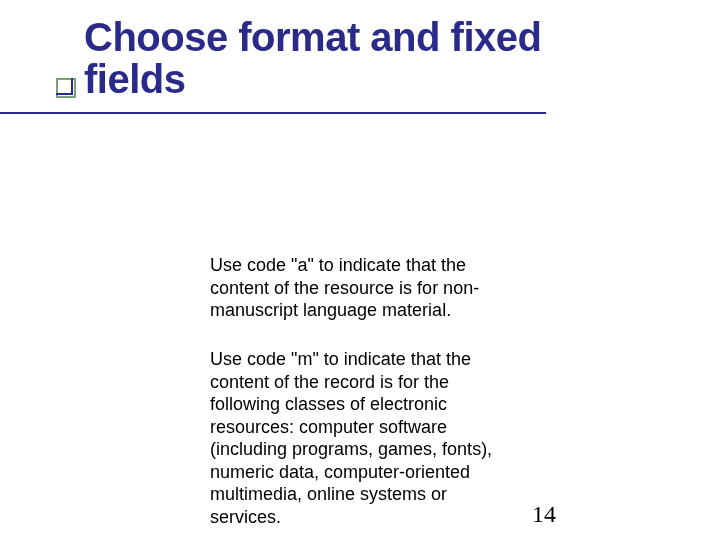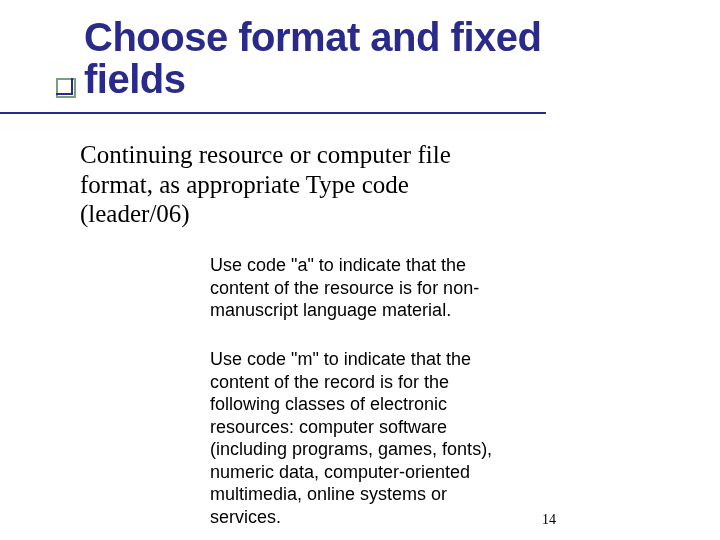--- a/index.html
+++ b/index.html
@@ -98,21 +98,21 @@
     font-family: Verdana, Geneva, sans-serif;
     font-size: 18px;
     line-height: 1.25;
     color: #000;
   }
   .page-num {
     position: absolute;
     bottom: 12px;
     right: 28px;
     font-family: "Times New Roman", Times, serif;
-    font-size: 14px;
+    font-size: 24px;
     color: #000;
   }
 </style>
 </head>
 <body>
 
 <div class="slide">
 
   <div class="bullet-icon">
     <svg width="20" height="20" viewBox="0 0 20 20">
@@ -120,21 +120,20 @@
       <rect x="1" y="1" width="18" height="18" fill="none" stroke="#2a2a8a" stroke-width="2" transform="translate(-3,-3)"></rect>
     </svg>
   </div>
 
   <div class="title-row">
     <h1 class="title">Choose format and fixed fields</h1>
   </div>
 
   <div class="title-rule"></div>
 
-  <div class="intro">Continuing resource or computer file format, as appropriate Type code (leader/06)</div>
 
   <div class="desc-a">Use code "a" to indicate that the content of the resource is for non-manuscript language material.</div>
 
   <div class="desc-m">Use code "m" to indicate that the content of the record is for the following classes of electronic resources:  computer software (including programs, games, fonts), numeric data, computer-oriented multimedia, online systems or services.</div>
 
   <div class="page-num">14</div>
 
 </div>
 
 </body></html>

